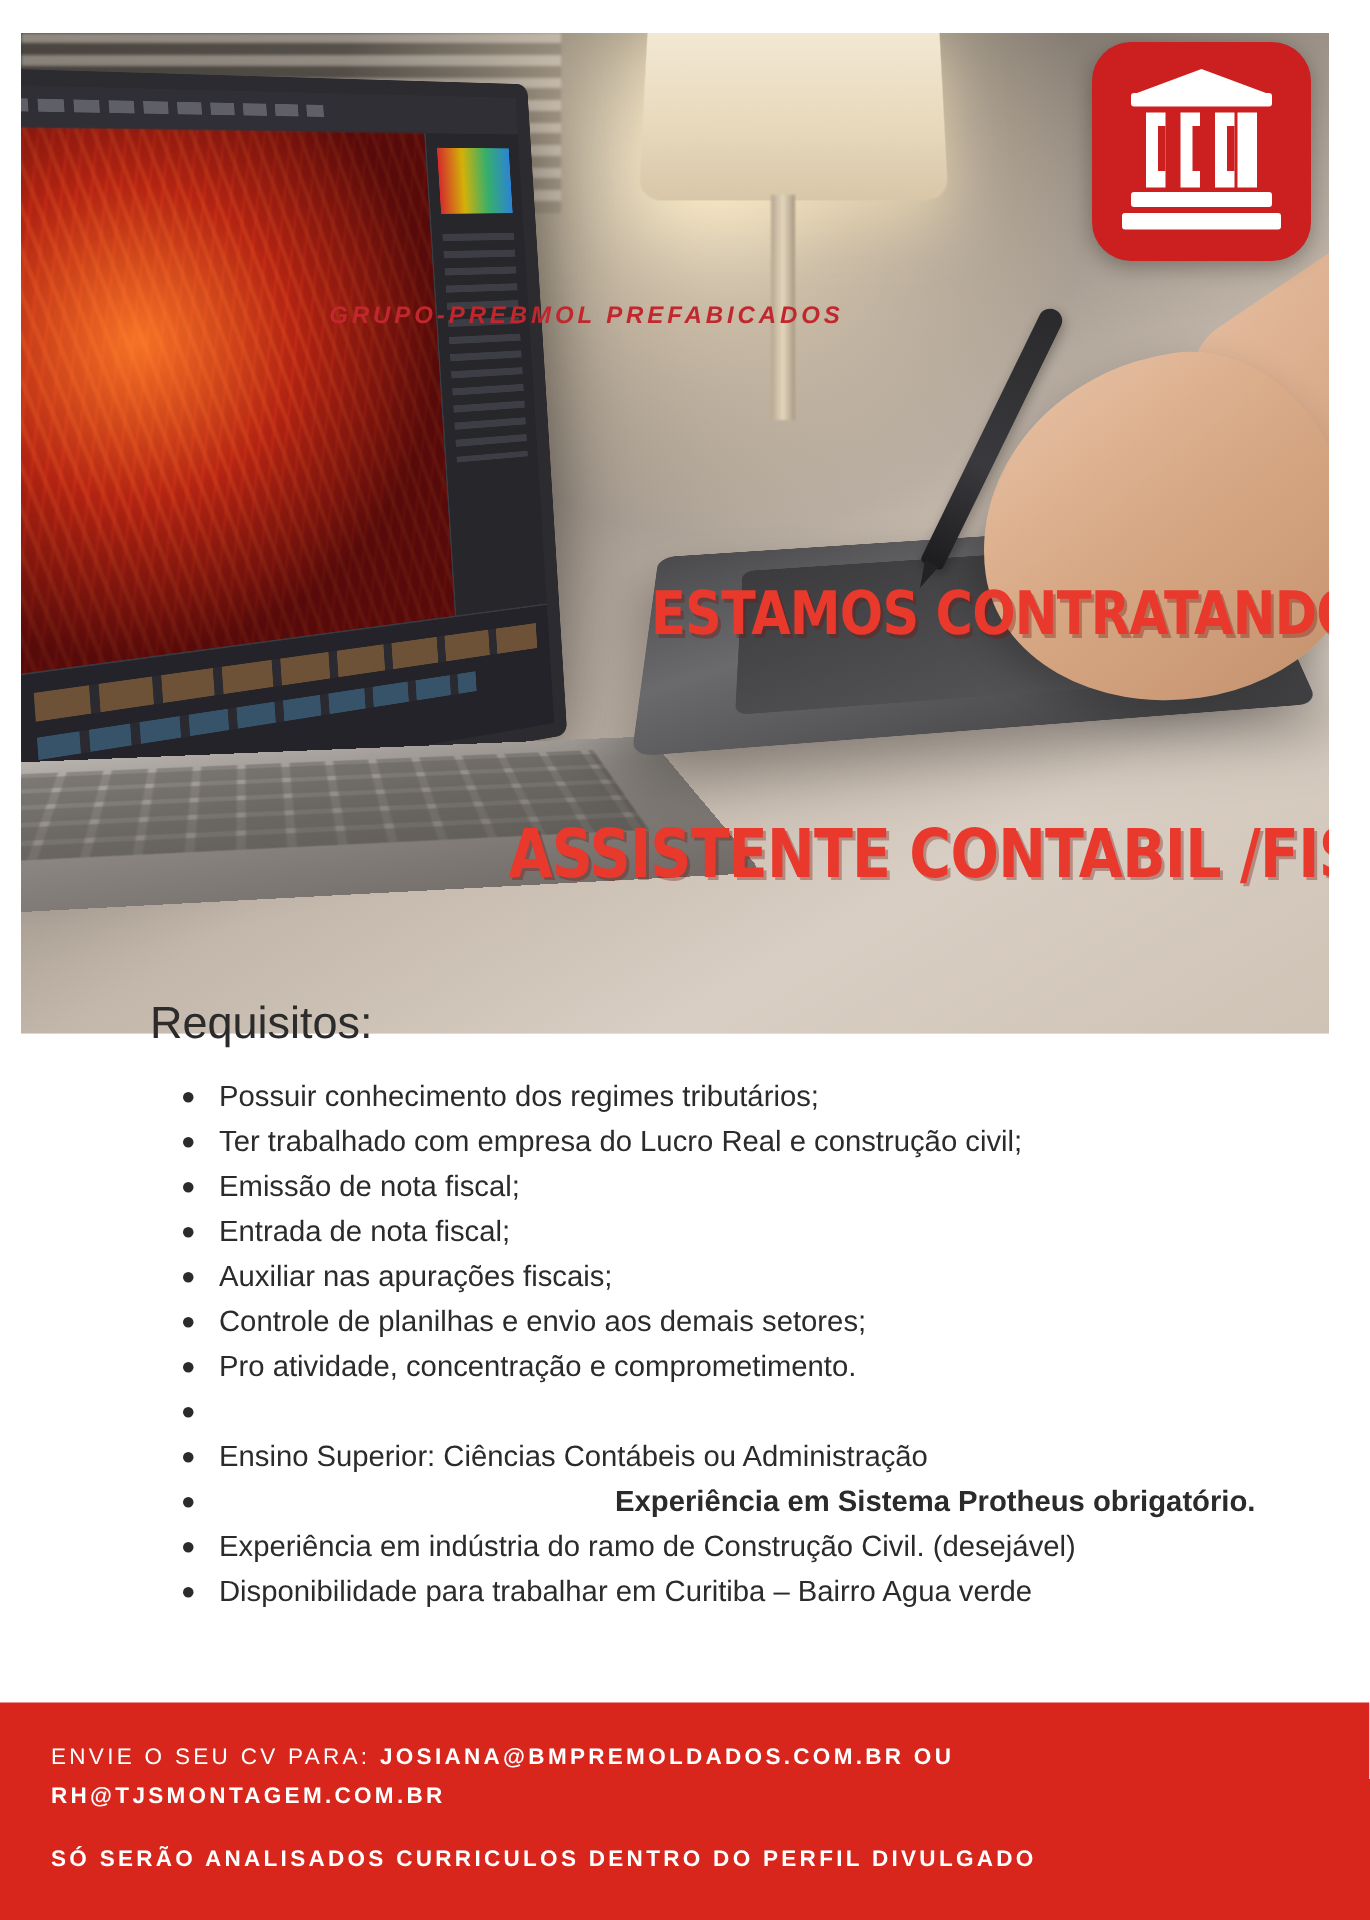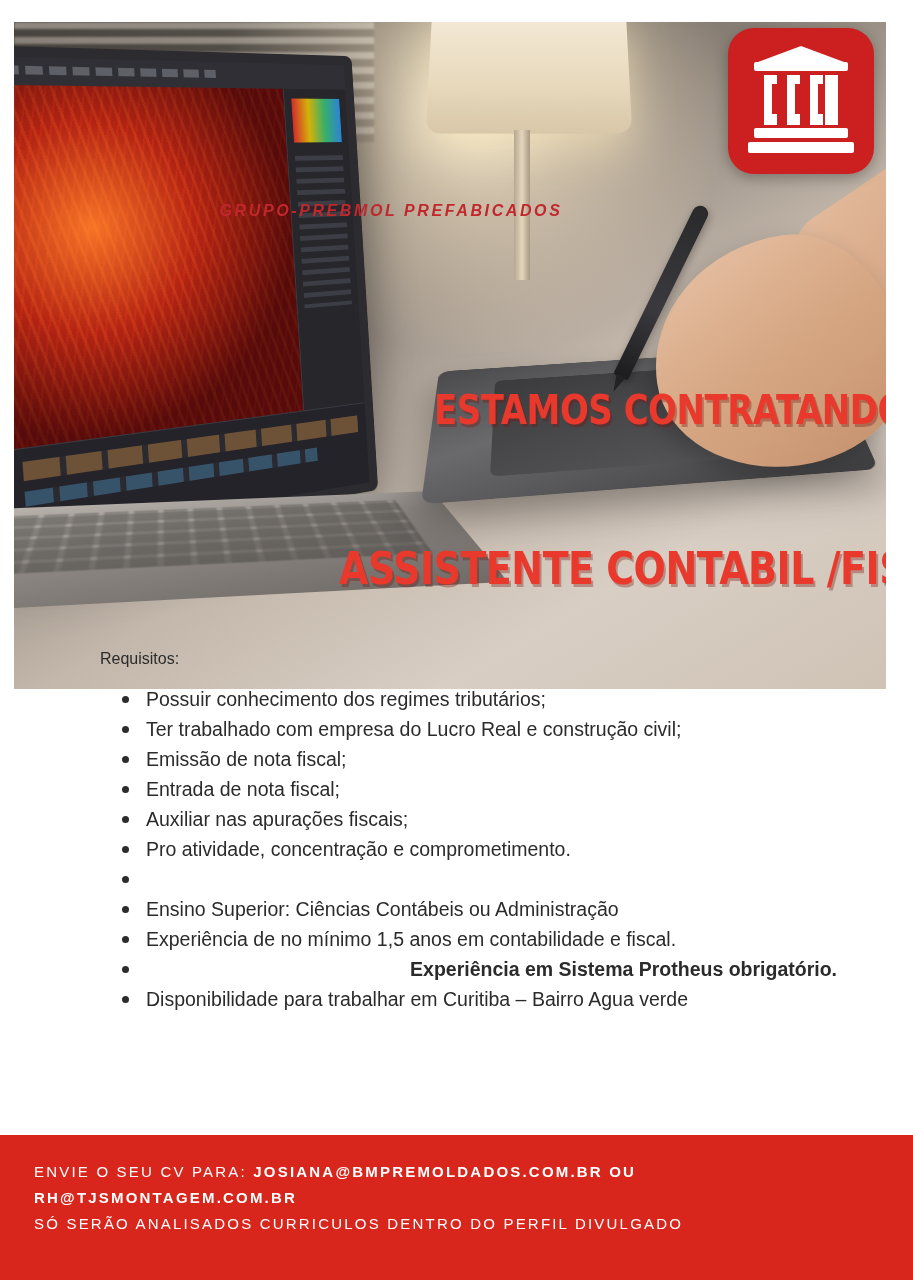--- a/index.html
+++ b/index.html
@@ -232,23 +232,23 @@
   .headline2 { left: 325px; top: 525px; font-size: 38px; }
 
   
   .content {
     position: absolute;
     left: 0; right: 0; top: 650px;
     padding: 0 60px 0 100px;
     color: #2b2b2b;
   }
   .req-title {
-    font-size: 16px;
+    font-size: 30px;
     color: #2b2b2b;
-    margin: 0 0 6px 0;
+    margin: 16px 0 6px 0;
     font-weight: normal;
   }
   ul.req-list {
     list-style: none;
     margin: 16px;
     padding: 0;
   }
   ul.req-list li {
     position: relative;
     padding-left: 30px;
@@ -280,21 +280,22 @@
   .footer-line1 {
     font-size: 15px;
     letter-spacing: 2.2px;
     line-height: 26px;
   }
   .footer-line1 b { font-weight: bold; }
   .footer-line2 {
     font-size: 15px;
     letter-spacing: 2.2px;
     line-height: 26px;
-    margin-top: 0;
+    margin-top: 16px;
+    font-weight: bold;
   }
 </style>
 </head>
 <body>
 
 <div class="hero">
   <div class="hero-bg"></div>
   <div class="blinds"></div>
   <div class="lamp"></div>
   <div class="lamp-stem"></div>
@@ -342,25 +343,26 @@
 </div>
 
 <div class="content">
   <h2 class="req-title">Requisitos:</h2>
   <ul class="req-list">
     <li>Possuir conhecimento dos regimes tributários;</li>
     <li>Ter trabalhado com empresa do Lucro Real e construção civil;</li>
     <li>Emissão de nota fiscal;</li>
     <li>Entrada de nota fiscal;</li>
     <li>Auxiliar nas apurações fiscais;</li>
+    <li>Controle de planilhas e envio aos demais setores;</li>
     <li> Pro atividade, concentração  e comprometimento.</li>
     <li class="empty"></li>
     <li> Ensino Superior: Ciências Contábeis ou Administração</li>
-    <li>Experiência de no mínimo 1,5 anos em contabilidade e fiscal.</li>
     <li class="bold">Experiência em Sistema Protheus obrigatório.</li>
+    <li>Experiência em indústria do ramo de Construção Civil. (desejável)</li>
     <li>Disponibilidade para trabalhar em Curitiba – Bairro Agua verde</li>
   </ul>
 </div>
 
 <div class="footer">
   <div class="footer-line1">
     <span>ENVIE O SEU CV  PARA: </span><b>JOSIANA@BMPREMOLDADOS.COM.BR OU RH@TJSMONTAGEM.COM.BR</b>
   </div>
   <div class="footer-line2">SÓ SERÃO ANALISADOS CURRICULOS DENTRO DO PERFIL DIVULGADO</div>
 </div>

